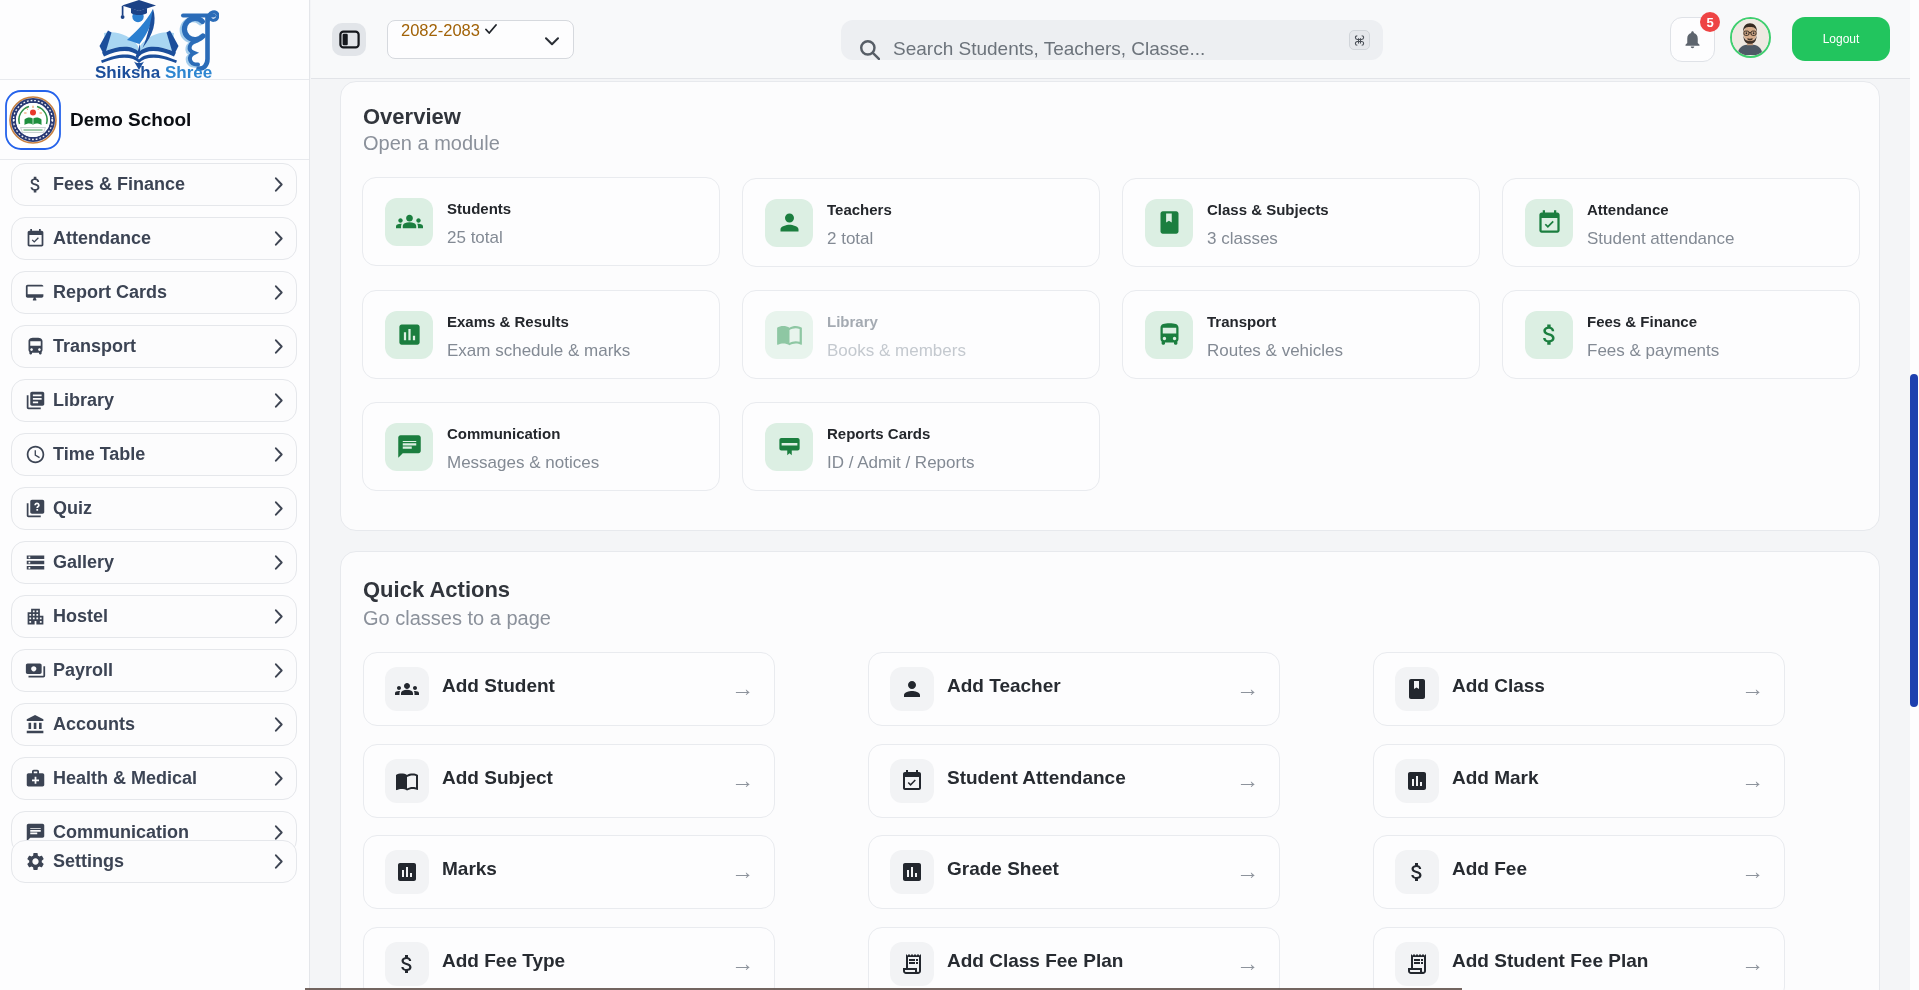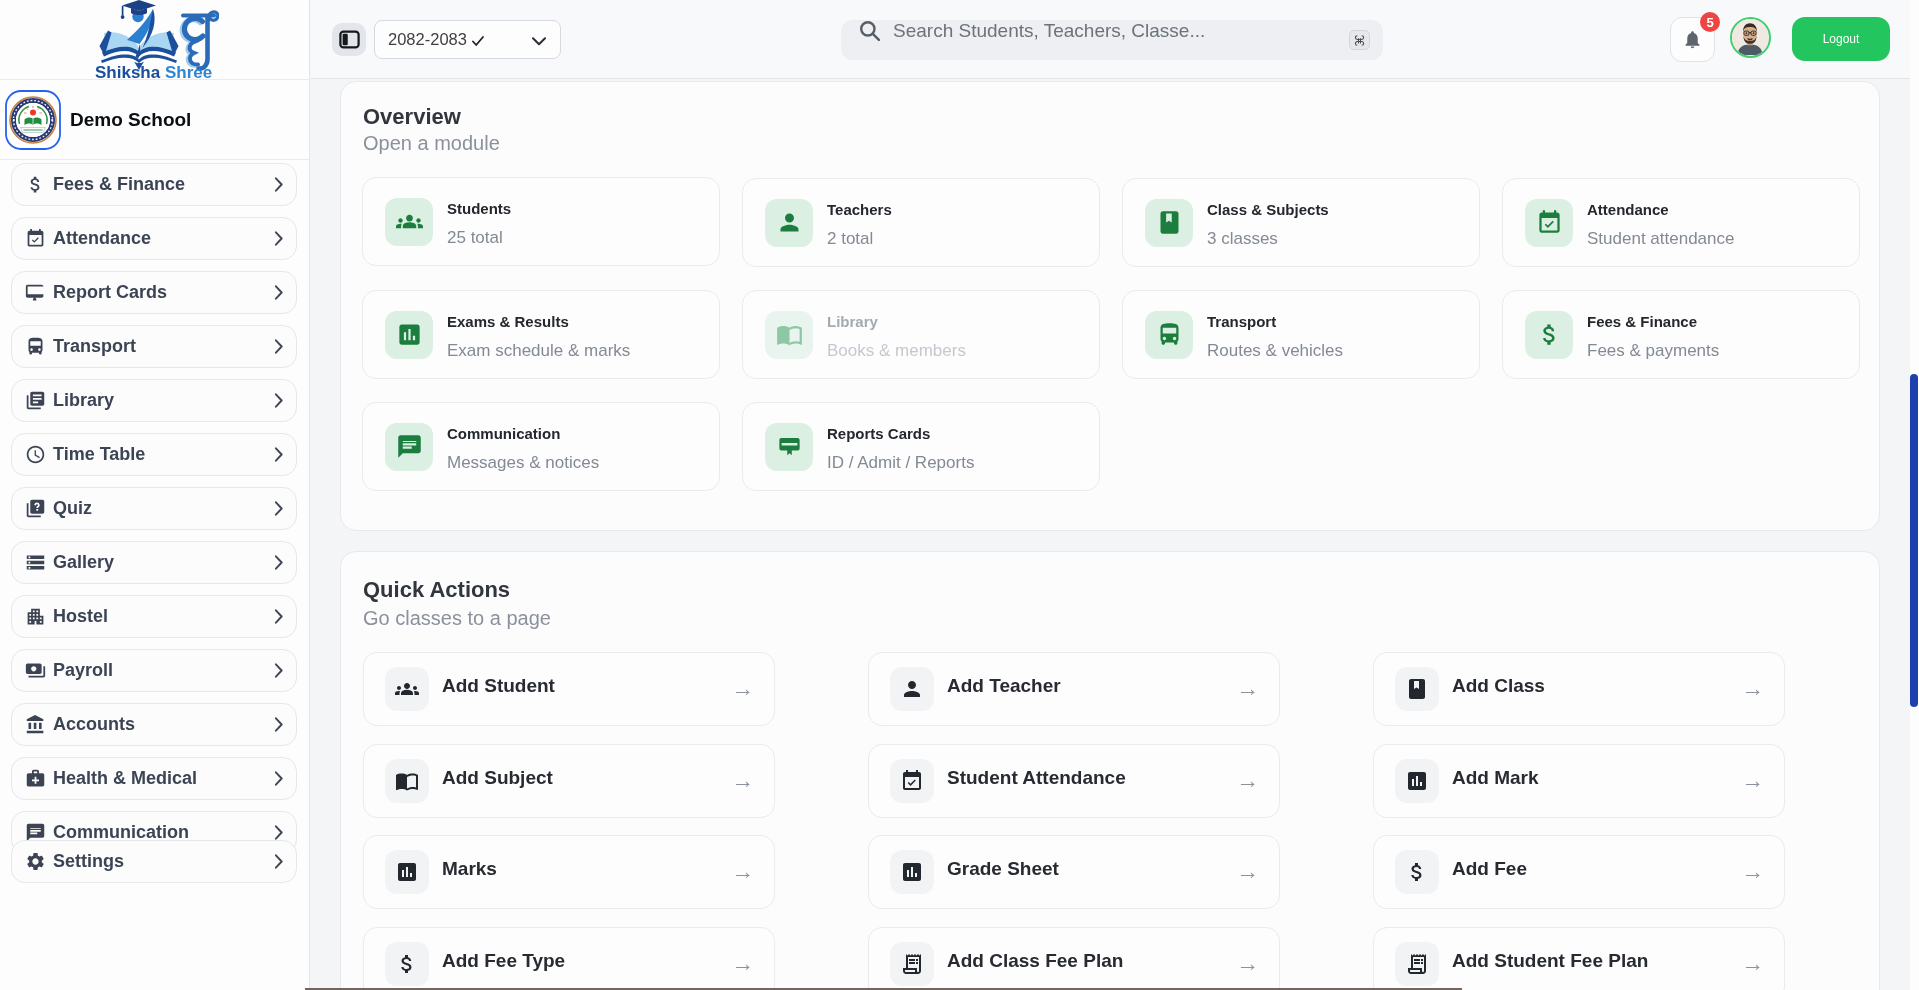--- a/index.html
+++ b/index.html
@@ -10,22 +10,22 @@
 #logozone{position:absolute;left:0;top:0;width:309px;height:80px;border-bottom:1px solid #e8eaee;background:#fdfdfe}
 #schoolzone{position:absolute;left:0;top:81px;width:309px;height:79px;border-bottom:1px solid #e8eaee}
 #schoolname{position:absolute;left:70px;top:28px;font-size:19px;font-weight:bold;color:#0b0e13}
 .mitem{position:absolute;left:11px;width:286px;height:43px;background:#fcfcfd;border:1px solid #e5e7eb;border-radius:14px;display:flex;align-items:center;padding:0 13px;color:#3c4454}
 .mitem .lbl{font-size:18px;font-weight:bold;margin-left:7px;letter-spacing:0}
 .mitem svg.mic{width:21px;height:21px;flex:none}
 .mitem svg.chev{position:absolute;right:12px;width:10px;height:15px}
 
 #topbar{position:absolute;left:311px;top:0;width:1608px;height:79px;background:#f8f9fa;border-bottom:1px solid #e2e4e8}
 #toggle{position:absolute;left:21px;top:23px;width:34px;height:33px;border-radius:10px;background:#e2e5e9;display:flex;align-items:center;justify-content:center}
-#yearsel{position:absolute;left:63px;top:20px;width:187px;height:39px;background:#fdfdfe;border:1px solid #d6d9de;border-radius:8px;display:flex;align-items:center;padding:0 13px;font-size:16.5px;color:#404040}
-#search{position:absolute;left:530px;top:20px;width:542px;height:40px;background:#edeff2;border-radius:12px;display:flex;align-items:flex-start;padding:0 18px}
+#yearsel{position:absolute;left:76px;top:20px;width:187px;height:39px;background:#fdfdfe;border:1px solid #d6d9de;border-radius:8px;display:flex;padding:0 13px;font-size:16.5px;color:#a16207}
+#search{position:absolute;left:530px;top:20px;width:542px;height:40px;background:#edeff2;border-radius:12px;display:flex;align-items:flex-end;padding:0 18px}
 #search .ph{font-size:19px;color:#6c737b;margin-left:13px}
 #cmdkey{position:absolute;right:13px;top:10px;width:21px;height:20px;background:#e5e7eb;border:1px solid #d1d5da;border-radius:5px;display:flex;align-items:center;justify-content:center}
 #bellbox{position:absolute;left:1359px;top:17px;width:45px;height:45px;background:#fdfdfe;border:1px solid #dfe2e7;border-radius:12px;display:flex;align-items:center;justify-content:center}
 #badge{position:absolute;left:1389px;top:12px;width:20px;height:20px;border-radius:50%;background:#ee4444;color:#fff;font-size:13px;font-weight:bold;display:flex;align-items:center;justify-content:center}
 #avatar{position:absolute;left:1419px;top:17px;width:41px;height:41px;border-radius:50%;border:2.5px solid #3fcf6f;overflow:hidden;background:#f2eee9}
 #logout{position:absolute;left:1481px;top:17px;width:98px;height:44px;background:#22c55e;border-radius:13px;color:#fff;font-size:12px;display:flex;align-items:center;justify-content:center}
 
 .panel{position:absolute;left:340px;width:1540px;background:#fcfcfd;border:1px solid #e7e9ed;border-radius:16px}
 .ptitle{position:absolute;left:22px;font-size:22px;font-weight:bold;color:#31353c}
 .psub{position:absolute;left:22px;font-size:20px;color:#8b919b}

